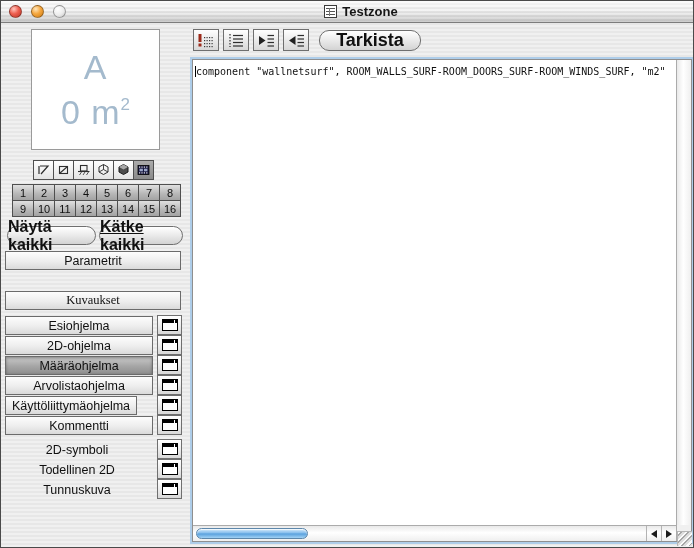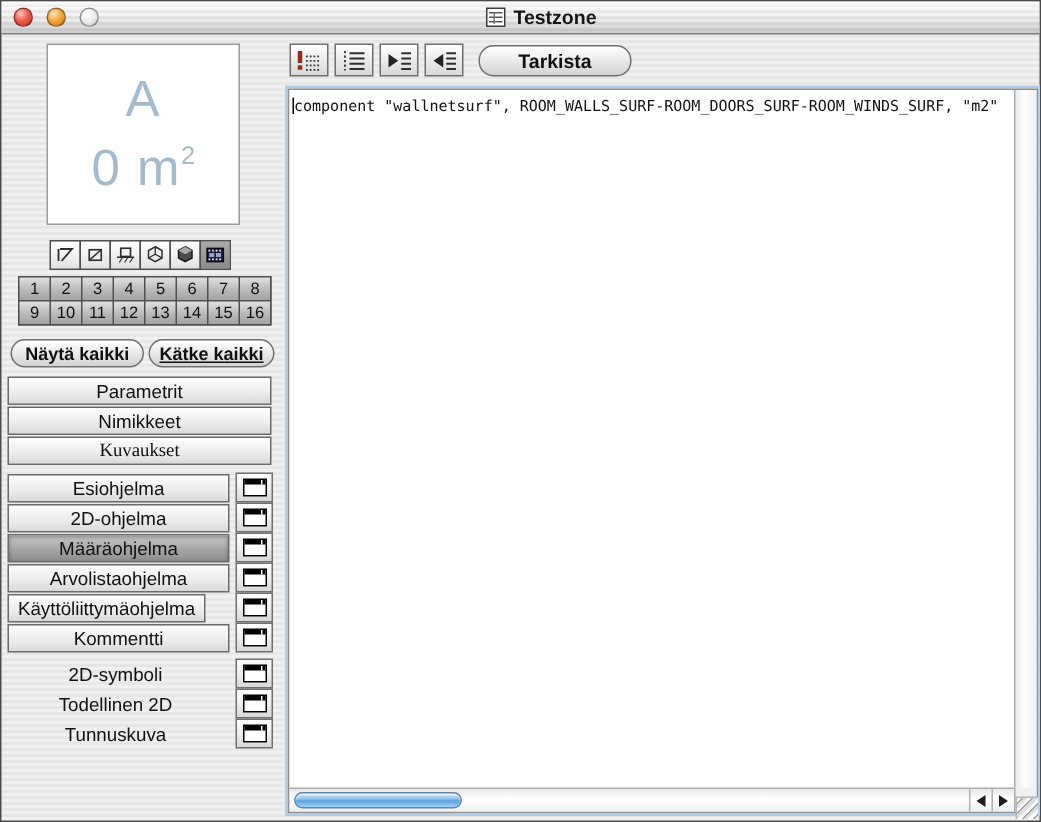--- a/index.html
+++ b/index.html
@@ -56,21 +56,21 @@
   }
   .cell {
     background:linear-gradient(180deg,#e0e0e0,#b6b6b6 60%,#a3a3a3);
     font-size:11px; display:flex; align-items:center; justify-content:center; color:#101010;
   }
 
   .pill {
     background:linear-gradient(180deg,#ffffff,#ececec 45%,#d3d3d3);
     border:1px solid #6f6f6f; border-radius:10px;
     display:flex; align-items:center; justify-content:center;
-    font-size:12px; font-weight:600; color:#101010;
+    font-size:16px; font-weight:600; color:#101010;
   }
   .rowbtn {
     background:linear-gradient(180deg,#fdfdfd,#ededed 55%,#dadada);
     border:1px solid #6b6b6b; font-size:12.5px; color:#101010;
     display:flex; align-items:center; justify-content:center;
   }
   .rowbtn.sel {
     background:linear-gradient(180deg,#c9c9c9,#a5a5a5 55%,#8f8f8f);
     box-shadow:inset 0 1px 3px rgba(0,0,0,.35);
   }
@@ -225,21 +225,20 @@
     <div class="cell">13</div>
     <div class="cell">14</div>
     <div class="cell">15</div>
     <div class="cell">16</div>
   </div>
 
   <div class="abs pill" style="left:6px; top:225px; width:89px; height:19px;">Näytä kaikki</div>
   <div class="abs pill" style="left:98px; top:225px; width:84px; height:19px;text-decoration:underline;">Kätke kaikki</div>
 
   <div class="abs rowbtn" style="left:4px; top:250px; width:176px; height:19px;">Parametrit</div>
-  <div class="abs rowbtn" style="left:4px; top:270px; width:176px; height:19px;">Nimikkeet</div>
   <div class="abs rowbtn" style="left:4px; top:290px; width:176px; height:19px;font-family:Liberation Serif, serif;">Kuvaukset</div>
 
   <div class="abs rowbtn" style="left:4px; top:315px; width:148px; height:19px;">Esiohjelma</div>
   <div class="abs winbtn" style="left:156px; top:314px;">
       <span class="winglyph"></span>
     </div>
 
   <div class="abs rowbtn" style="left:4px; top:335px; width:148px; height:19px;">2D-ohjelma</div>
   <div class="abs winbtn" style="left:156px; top:334px;">
       <span class="winglyph"></span>
@@ -330,21 +329,21 @@
     <svg width="20" height="16" viewBox="0 0 20 16">
       <polygon points="9.5,4 3,8.5 9.5,13" fill="#222"></polygon>
       <g stroke="#2e2e2e" stroke-width="1.2">
         <line x1="11.5" y1="3.5" x2="18" y2="3.5"></line>
           <line x1="11.5" y1="7" x2="18" y2="7"></line>
           <line x1="11.5" y1="10.5" x2="18" y2="10.5"></line>
           <line x1="11.5" y1="14" x2="18" y2="14"></line>
       </g>
     </svg>
   </div>
-  <div class="abs pill" style="left:318px; top:29px; width:102px; height:21px; font-size:13px; font-weight:700;">Tarkista</div>
+  <div class="abs pill" style="left:318px; top:29px; width:102px; height:21px; font-size:18px; font-weight:700;">Tarkista</div>
 
   <div class="abs editor">
     <div class="edinner">
       <div class="edcontent"><span class="caret"></span><span>component "wallnetsurf", ROOM_WALLS_SURF-ROOM_DOORS_SURF-ROOM_WINDS_SURF, "m2"</span></div>
       <div class="vscroll"></div>
       <div class="hscroll">
         <div class="hthumb"></div>
         <div class="harrows">
           <div class="sarrow">
               <span class="tri-l"></span>

